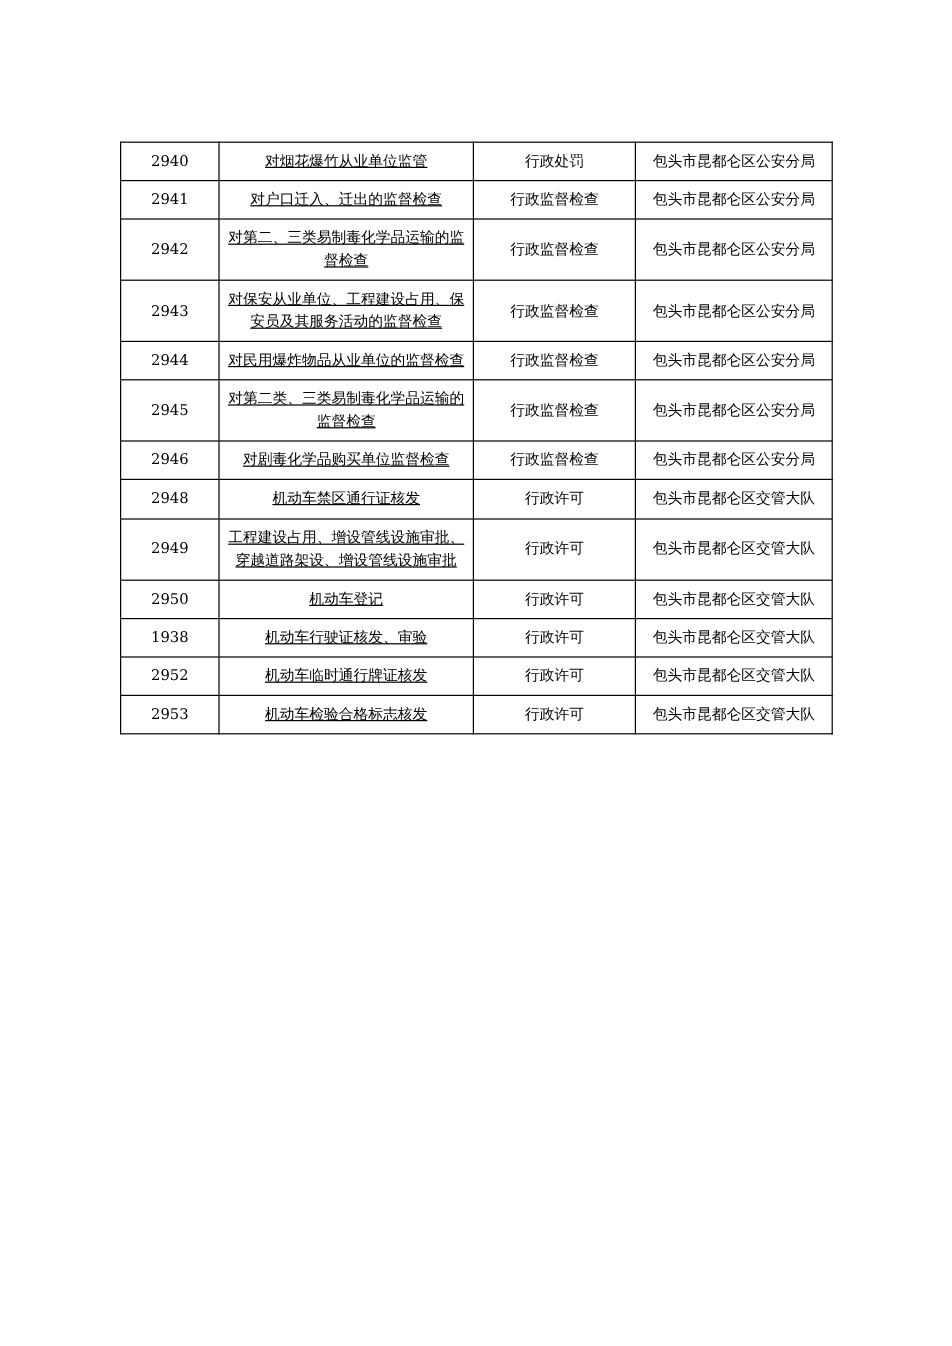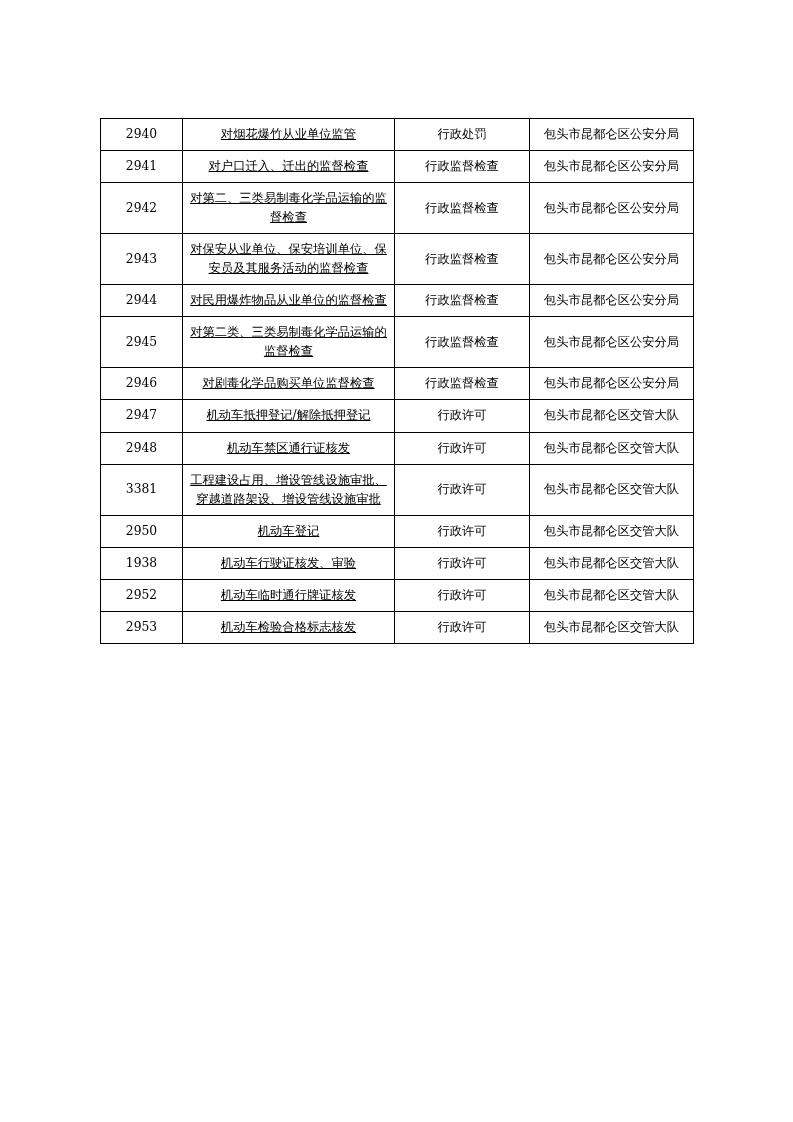--- a/index.html
+++ b/index.html
@@ -69,21 +69,21 @@
         <td class="cell-org">包头市昆都仑区公安分局</td>
       </tr>
       <tr>
         <td class="cell-id">2942</td>
         <td class="cell-name">对第二、三类易制毒化学品运输的监督检查</td>
         <td class="cell-type">行政监督检查</td>
         <td class="cell-org">包头市昆都仑区公安分局</td>
       </tr>
       <tr>
         <td class="cell-id">2943</td>
-        <td class="cell-name">对保安从业单位、保安培训单位、保安员及其服务活动的监督检查</td>
+        <td class="cell-name">对保安从业单位、工程建设占用、保安员及其服务活动的监督检查</td>
         <td class="cell-type">行政监督检查</td>
         <td class="cell-org">包头市昆都仑区公安分局</td>
       </tr>
       <tr>
         <td class="cell-id">2944</td>
         <td class="cell-name">对民用爆炸物品从业单位的监督检查</td>
         <td class="cell-type">行政监督检查</td>
         <td class="cell-org">包头市昆都仑区公安分局</td>
       </tr>
       <tr>
@@ -92,33 +92,27 @@
         <td class="cell-type">行政监督检查</td>
         <td class="cell-org">包头市昆都仑区公安分局</td>
       </tr>
       <tr>
         <td class="cell-id">2946</td>
         <td class="cell-name">对剧毒化学品购买单位监督检查</td>
         <td class="cell-type">行政监督检查</td>
         <td class="cell-org">包头市昆都仑区公安分局</td>
       </tr>
       <tr>
-        <td class="cell-id">2947</td>
-        <td class="cell-name">机动车抵押登记/解除抵押登记</td>
-        <td class="cell-type">行政许可</td>
-        <td class="cell-org">包头市昆都仑区交管大队</td>
-      </tr>
-      <tr>
         <td class="cell-id">2948</td>
         <td class="cell-name">机动车禁区通行证核发</td>
         <td class="cell-type">行政许可</td>
         <td class="cell-org">包头市昆都仑区交管大队</td>
       </tr>
       <tr>
-        <td class="cell-id">3381</td>
+        <td class="cell-id">2949</td>
         <td class="cell-name">工程建设占用、增设管线设施审批、穿越道路架设、增设管线设施审批</td>
         <td class="cell-type">行政许可</td>
         <td class="cell-org">包头市昆都仑区交管大队</td>
       </tr>
       <tr>
         <td class="cell-id">2950</td>
         <td class="cell-name">机动车登记</td>
         <td class="cell-type">行政许可</td>
         <td class="cell-org">包头市昆都仑区交管大队</td>
       </tr>

